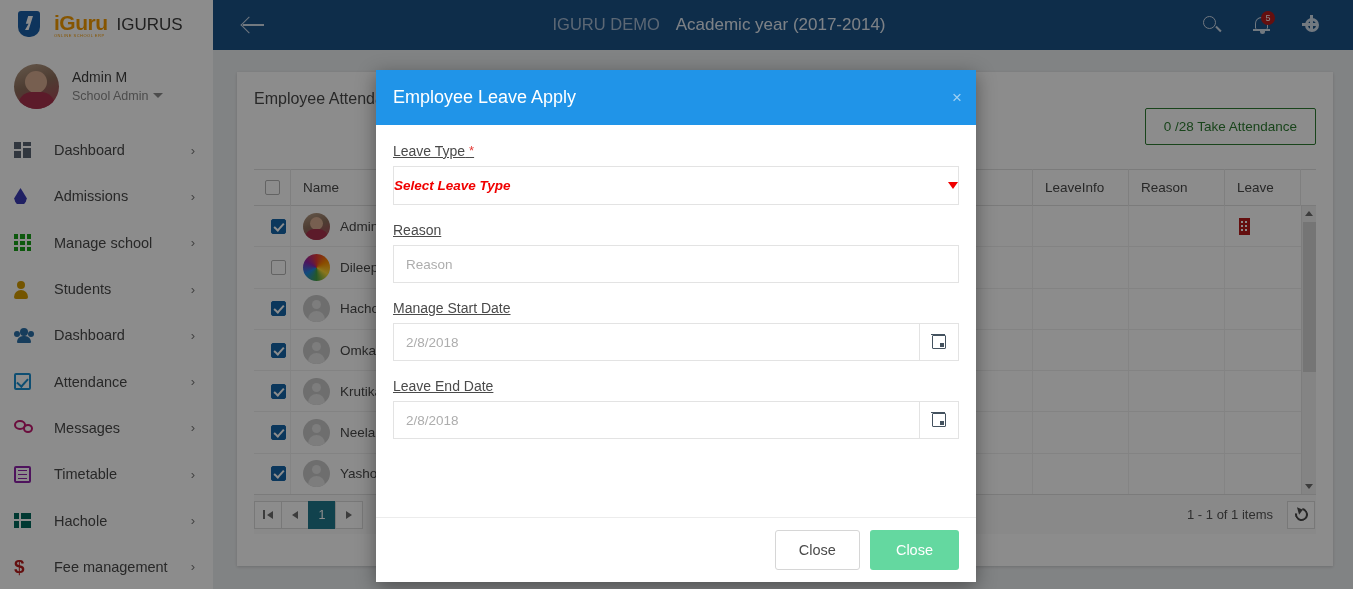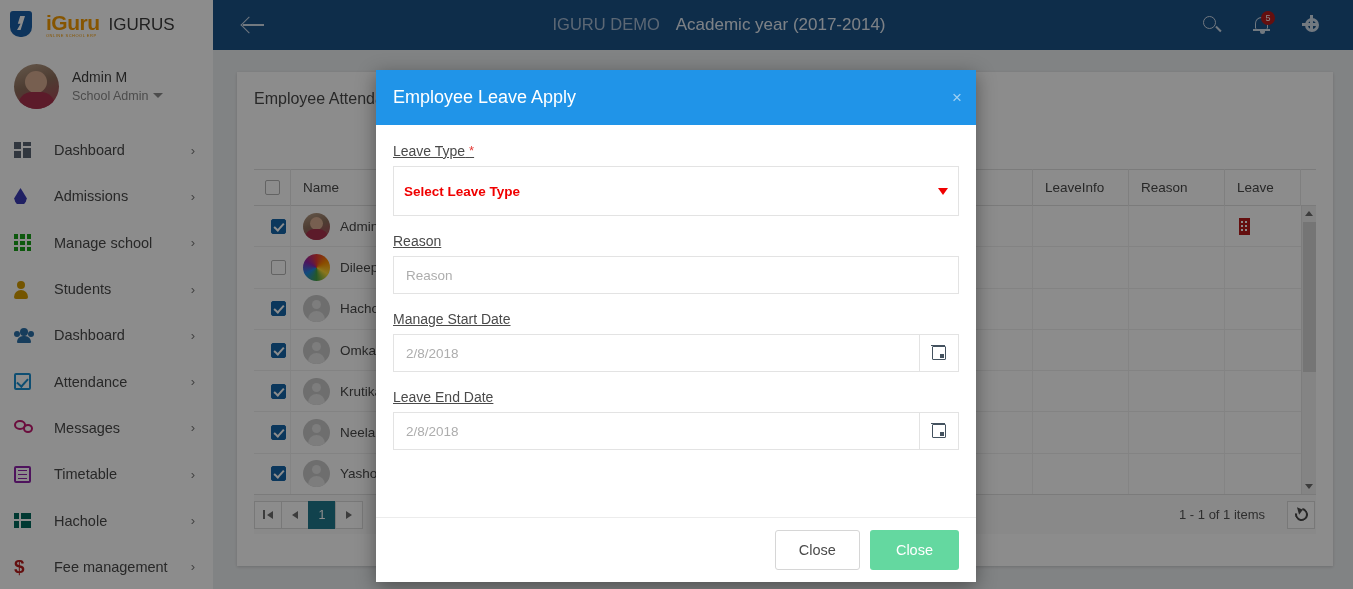--- a/index.html
+++ b/index.html
@@ -8,21 +8,21 @@
     font-family: "Liberation Sans", sans-serif;
     background: #ffffff; overflow: hidden;
   }
   .app { position: relative; width: 1353px; height: 589px; }
 
   
   .sidebar {
     position: absolute; left: 0; top: 0; width: 213px; height: 589px;
     background: #ffffff; z-index: 1;
   }
-  .brand { height: 50px; display: flex; align-items: center; padding-left: 10px; }
+  .brand { height: 50px; display: flex; align-items: center; padding-left: 18px; }
   .brand-logo {
     width: 34px; height: 30px; position: relative; flex: none; margin-right: 2px;
   }
   .shield {
     position: absolute; left: 0; top: 1px; width: 22px; height: 26px;
     background: #1b5fa8;
     border-radius: 3px 3px 10px 10px;
   }
   .shield:after {
     content: ""; position: absolute; left: 7px; top: 5px; width: 8px; height: 14px;
@@ -224,43 +224,43 @@
             background:#fafafa;}
   .pager{display:flex;margin-left:1px;}
   .pg{width:28px;height:28px;border:1px solid #dadada;margin-left:-1px;background:#fff;
       display:flex;align-items:center;justify-content:center;cursor:pointer;font-size:12.5px;color:#666;}
   .pg.active{background:#20788c;color:#fff;border-color:#20788c;}
   .pg .tri{width:0;height:0;border-top:4.5px solid transparent;border-bottom:4.5px solid transparent;}
   .pg .tri.l{border-right:6px solid #6d6d6d;}
   .pg .tri.r{border-left:6px solid #6d6d6d;}
   .pg .bar{width:2px;height:9px;background:#6d6d6d;margin-right:2px;}
   .foot-right{margin-left:auto;display:flex;align-items:center;}
-  .items-txt{font-size:13px;color:#555;margin-right:22px;}
+  .items-txt{font-size:13px;color:#555;margin-right:14px;}
   .refresh{width:28px;height:28px;border:1px solid #dadada;background:#fff;
            display:flex;align-items:center;justify-content:center;cursor:pointer;margin-right:1px;}
   .i-refresh{width:13px;height:13px;border:2px solid #4a4a4a;border-radius:50%;
            border-top-color:transparent;position:relative;transform:rotate(-35deg);}
   .i-refresh:after{content:"";position:absolute;right:-1px;top:-2px;width:0;height:0;
            border-left:4px solid transparent;border-right:4px solid transparent;
            border-bottom:5px solid #4a4a4a;transform:rotate(110deg);}
 
   
   .overlay{position:absolute;left:0;top:0;width:1353px;height:589px;
            background:rgba(0,0,0,.45);z-index:10;}
   .modal{position:absolute;left:376px;top:70px;width:600px;height:512px;
          background:#fff;z-index:11;box-shadow:0 5px 18px rgba(0,0,0,.4);display:flex;flex-direction:column;}
   .modal-head{height:55px;background:#2094e8;display:flex;align-items:center;flex:none;}
   .modal-title{font-size:18px;color:#fff;margin-left:17px;flex:1;}
   .modal-x{font-size:17px;color:#9fd0f3;margin-right:14px;cursor:pointer;line-height:1;}
   .modal-body{flex:1;padding:18px 17px 0 17px;}
   .fld{margin-bottom:17px;}
   .flabel{font-size:14px;color:#4a4a4a;margin-bottom:7px;display:block;text-decoration:underline;}
   .req{color:#e53935;font-size:13px;vertical-align:top;}
-  .sel{height:50px;border:1px solid #e3e3e3;display:flex;align-items:center;
-       padding:0 10px;cursor:pointer;}
+  .sel{height:39px;border:1px solid #e3e3e3;display:flex;align-items:center;
+       padding:0 0;cursor:pointer;font-style:italic;}
   .sel-val{flex:1;font-size:13.5px;color:#f00000;font-weight:bold;}
   .sel-caret{width:0;height:0;border-left:5px solid transparent;border-right:5px solid transparent;
        border-top:7px solid #f00000;}
   .inp{height:38px;width:100%;border:1px solid #e3e3e3;padding:0 12px;font-size:13.5px;
        color:#4a4a4a;font-family:inherit;outline:none;}
   .inp::placeholder{color:#adadad;}
   .date-wrap{display:flex;}
   .date-wrap .inp{flex:1;border-right:none;}
   .cal-btn{width:40px;height:38px;border:1px solid #e3e3e3;background:#fff;
        display:flex;align-items:center;justify-content:center;cursor:pointer;}
@@ -439,20 +439,21 @@
         </div>
     </div>
   </div>
 
   <div class="content">
     <div class="card">
 
       <div class="card-title">Employee Attendance</div>
 
       <div class="toolbar">
+        <button class="btn-take">0 /28 Take Attendance</button>
       </div>
 
       <div class="tbl">
 
         <div class="tbl-head">
           <div class="th col-chk">
             <span class="chkbox"></span>
           </div>
           <div class="th col-name">Name</div>
           <div class="th col-li">LeaveInfo</div>

